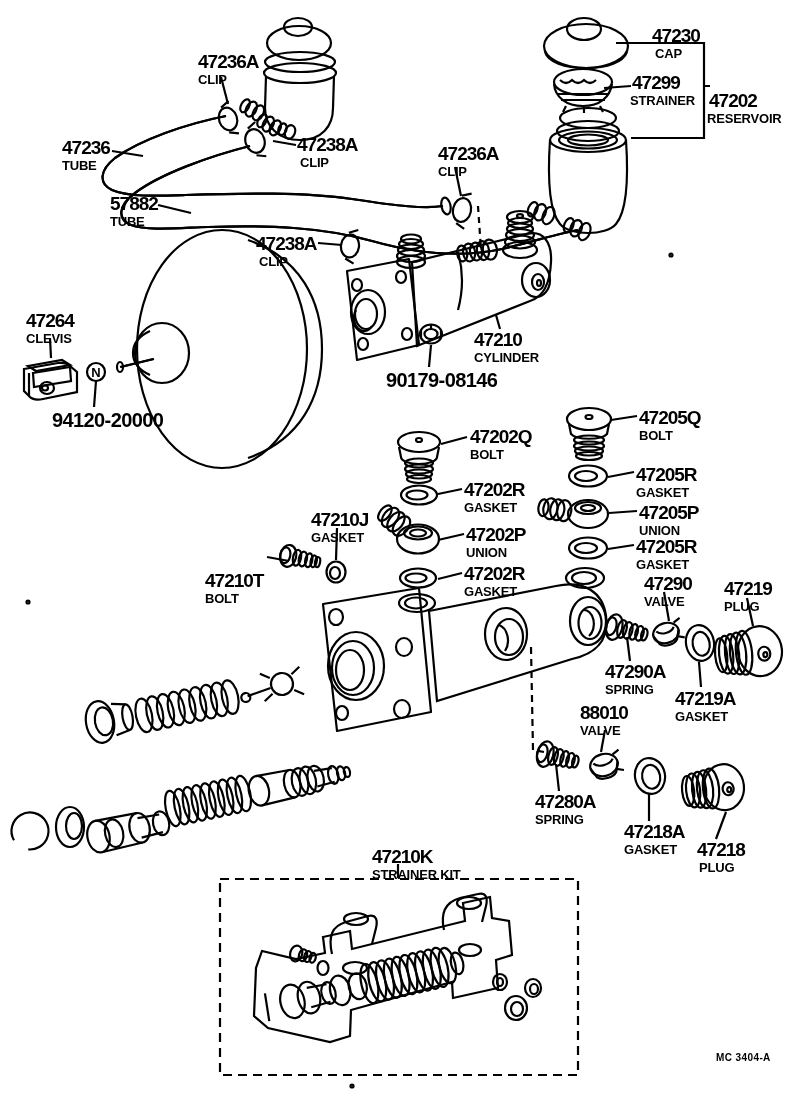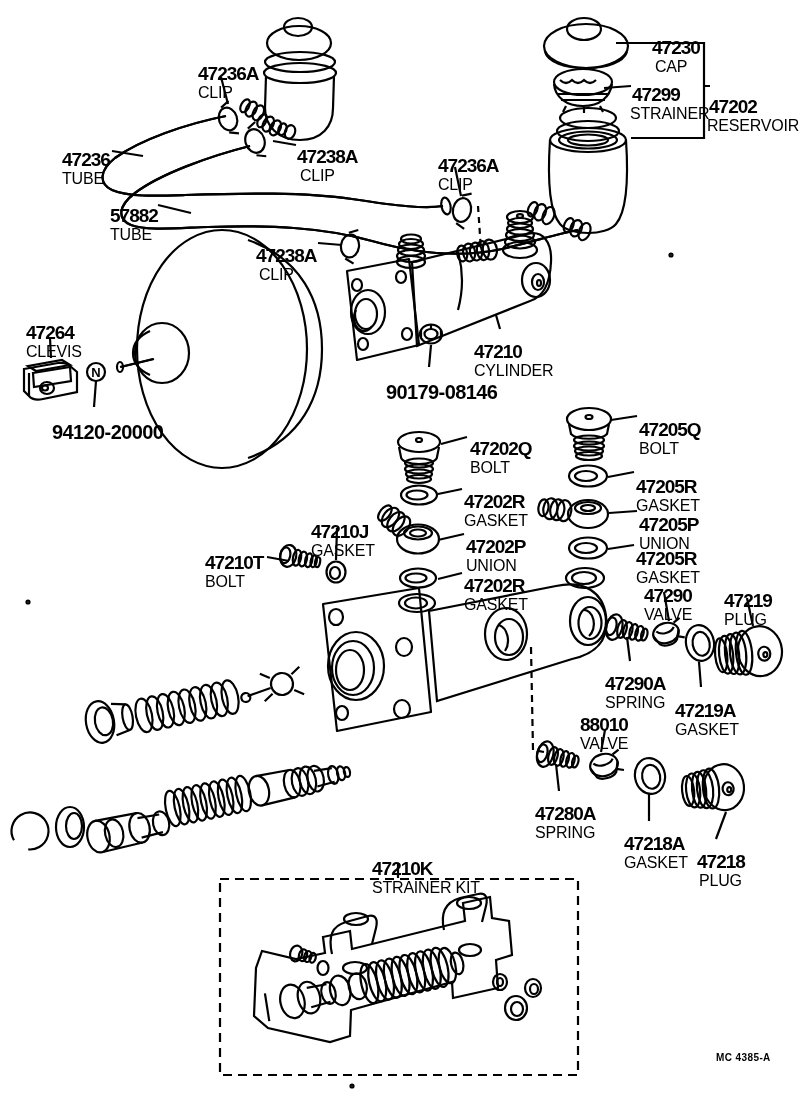--- a/index.html
+++ b/index.html
@@ -2,24 +2,24 @@
 <html><head>
 <meta charset="utf-8">
 <style>
   html,body{margin:0;padding:0;background:#fff;}
   #page{position:relative;width:800px;height:1114px;background:#fff;overflow:hidden;
         font-family:"Liberation Sans",sans-serif;color:#000;}
   #art{position:absolute;left:0;top:0;}
   #art ellipse,#art circle,#art path,#art line,#art polyline,#art polygon,#art rect{
       stroke:#000;fill:none;stroke-width:2.2;}
   #art text{font-family:"Liberation Sans",sans-serif;stroke:none;fill:#000;}
-  .lbl{position:absolute;white-space:nowrap;line-height:1;margin-top:12px;}
+  .lbl{position:absolute;white-space:nowrap;line-height:1;}
   .num{font-weight:bold;font-size:19px;letter-spacing:-1px;}
   .num-long{font-size:20px;letter-spacing:-0.6px;}
-  .nm{font-weight:normal;font-size:16px;letter-spacing:-0.2px;margin-top:2px;}
+  .nm{font-weight:bold;font-size:13px;letter-spacing:-0.2px;margin-top:2px;}
   .footer{position:absolute;left:716px;top:1052px;font-weight:bold;font-size:10px;letter-spacing:0.4px;}
 </style>
 </head>
 <body>
 
 <div id="page">
 
 <svg id="art" width="800" height="1114" viewBox="0 0 800 1114">
 
   <g>
@@ -477,21 +477,21 @@
 </svg>
 
   <div class="lbl" style="left:652px;top:26px">
     <div class="num">47230</div>
     <div class="nm" style="margin-left:3px">CAP</div>
   </div>
   <div class="lbl" style="left:632px;top:73px">
     <div class="num">47299</div>
     <div class="nm" style="margin-left:-2px">STRAINER</div>
   </div>
-  <div class="lbl" style="left:709px;top:85px">
+  <div class="lbl" style="left:709px;top:91px">
     <div class="num">47202</div>
     <div class="nm" style="margin-left:-2px">RESERVOIR</div>
   </div>
   <div class="lbl" style="left:198px;top:52px">
     <div class="num">47236A</div>
     <div class="nm">CLIP</div>
   </div>
   <div class="lbl" style="left:62px;top:138px">
     <div class="num">47236</div>
     <div class="nm">TUBE</div>
@@ -535,21 +535,21 @@
     <div class="nm">GASKET</div>
   </div>
   <div class="lbl" style="left:311px;top:510px">
     <div class="num">47210J</div>
     <div class="nm">GASKET</div>
   </div>
   <div class="lbl" style="left:466px;top:525px">
     <div class="num">47202P</div>
     <div class="nm">UNION</div>
   </div>
-  <div class="lbl" style="left:205px;top:541px">
+  <div class="lbl" style="left:205px;top:571px">
     <div class="num">47210T</div>
     <div class="nm">BOLT</div>
   </div>
   <div class="lbl" style="left:464px;top:564px">
     <div class="num">47202R</div>
     <div class="nm">GASKET</div>
   </div>
   <div class="lbl" style="left:639px;top:408px">
     <div class="num">47205Q</div>
     <div class="nm">BOLT</div>
@@ -596,14 +596,14 @@
   </div>
   <div class="lbl" style="left:697px;top:840px">
     <div class="num">47218</div>
     <div class="nm" style="margin-left:2px">PLUG</div>
   </div>
   <div class="lbl" style="left:372px;top:847px">
     <div class="num">47210K</div>
     <div class="nm">STRAINER KIT</div>
   </div>
 
-  <div class="footer">MC 4385-A</div>
+  <div class="footer">MC 3404-A</div>
 </div>
 
 </body></html>

